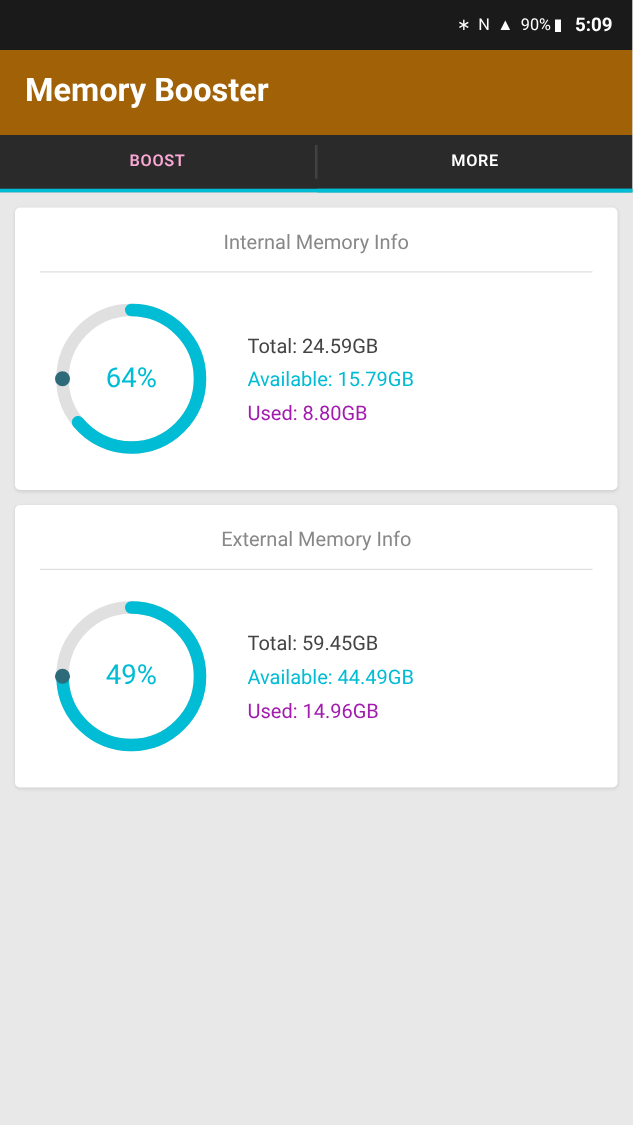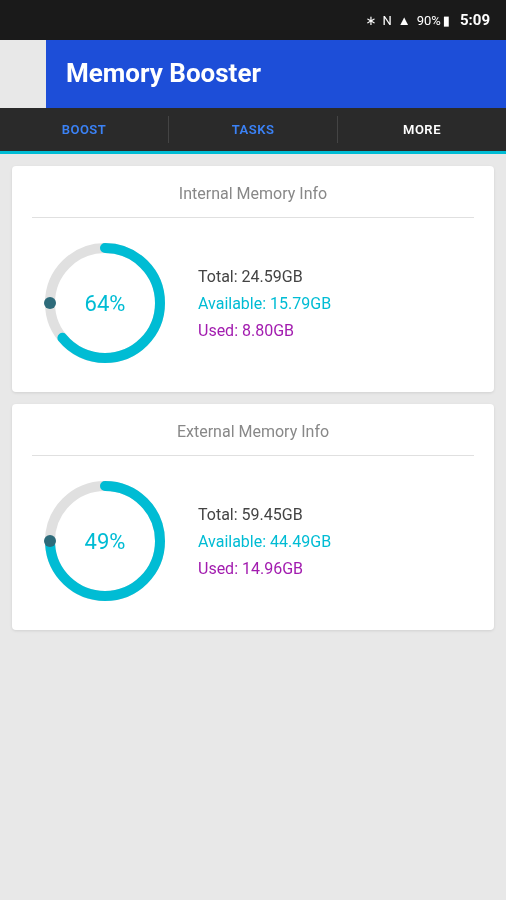--- a/index.html
+++ b/index.html
@@ -44,43 +44,42 @@
     .battery-icon {
       display: inline-flex;
       align-items: flex-end;
       gap: 2px;
       color: white;
       font-size: 13px;
     }
 
     
     .app-header {
-      background: #1d4ed8;
+      background: #a16207;
       padding: 18px 20px 20px 20px;
-      margin-left: 46px;
     }
 
     .app-title {
       color: white;
       font-size: 26px;
       font-weight: 700;
     }
 
     
     .tab-bar {
       background: #2a2a2a;
       display: flex;
       border-bottom: 3px solid #00bcd4;
     }
 
     .tab-item {
       flex: 1;
       text-align: center;
       padding: 14px 0;
-      color: #3b82f6;
+      color: #f9a8d4;
       font-size: 13px;
       font-weight: 600;
       letter-spacing: 0.5px;
       cursor: pointer;
       position: relative;
     }
 
     .tab-item.active {
       color: white;
     }
@@ -222,23 +221,20 @@
 
 <div class="app-header">
   <span class="app-title">Memory Booster</span>
 </div>
 
 <div class="tab-bar">
   <div class="tab-item">
     <span>BOOST</span>
   </div>
   <div class="tab-divider"></div>
-  <div class="tab-item">
-    <span>TASKS</span>
-  </div>
   <div class="tab-divider"></div>
   <div class="tab-item active">
     <span>MORE</span>
   </div>
 </div>
 
 <div class="main-content">
 
   <div class="memory-card">
     <div class="card-title">Internal Memory Info</div>

